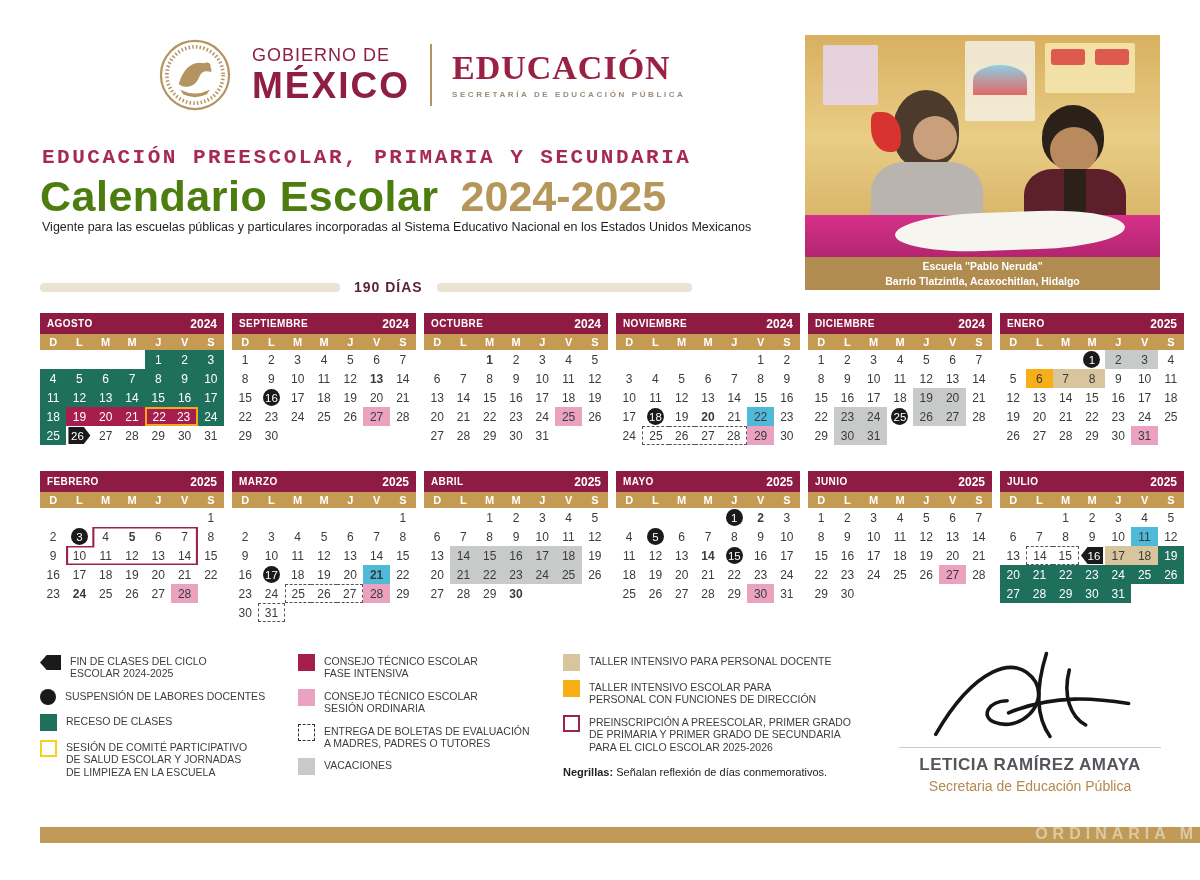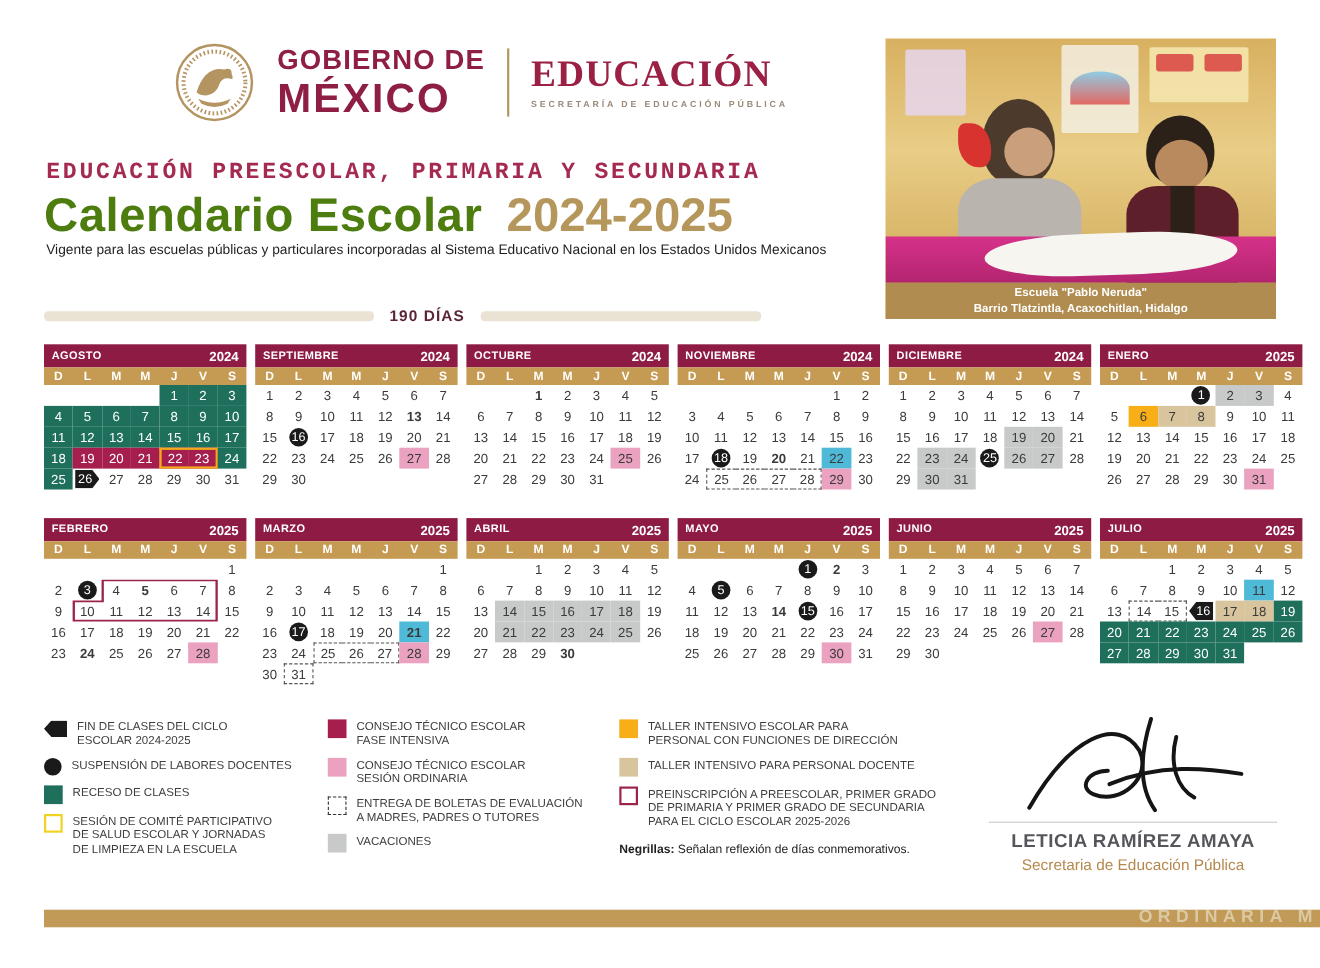--- a/index.html
+++ b/index.html
@@ -3,21 +3,21 @@
 <meta charset="utf-8">
 <style>
   html,body{margin:0;padding:0;background:#fff;}
   .page{position:relative;width:1200px;height:880px;background:#fff;overflow:hidden;
         font-family:"Liberation Sans","DejaVu Sans",sans-serif;color:#3b3b3b;}
 
   
   .gob-header{position:absolute;left:158px;top:38px;display:flex;align-items:center;gap:20px;}
   .seal{width:74px;height:74px;flex:0 0 auto;}
   .gob-text{line-height:1;color:#8e1e44;}
-  .gob-line1{font-size:25px;font-weight:bold;letter-spacing:1px;}
+  .gob-line1{font-size:18px;font-weight:normal;letter-spacing:1px;}
   .gob-line2{font-size:37px;font-weight:bold;letter-spacing:2px;margin-top:3px;}
   .v-divider{width:2px;height:62px;background:#b49460;}
   .edu-block{line-height:1;}
   .edu-word{font-family:"Liberation Serif","DejaVu Serif",serif;font-size:34px;font-weight:bold;color:#9a2044;letter-spacing:1px;}
   .edu-sub{font-size:8px;letter-spacing:2.6px;color:#9a8b7a;font-weight:bold;margin-top:6px;}
 
   
   .photo{position:absolute;left:805px;top:35px;width:355px;height:255px;overflow:hidden;background:linear-gradient(180deg,#d8b060 0%,#e9cd86 40%,#caa24f 100%);}
   .ph-poster{position:absolute;border-radius:2px;opacity:.85;}
   .ph-table{position:absolute;left:0;bottom:33px;width:100%;height:42px;background:linear-gradient(180deg,#d6318a,#b3256f);}
@@ -1593,30 +1593,30 @@
         </div>
         <div class="litem">
           <div class="licon sq-gray"></div>
           <div class="ltext">
             <div>VACACIONES</div>
           </div>
         </div>
       </div>
     <div class="lcol lcol3" id="lcol3">
         <div class="litem">
+          <div class="licon sq-tan"></div>
+          <div class="ltext">
+            <div>TALLER INTENSIVO PARA PERSONAL DOCENTE</div>
+          </div>
+        </div>
+        <div class="litem">
           <div class="licon sq-org"></div>
           <div class="ltext">
             <div>TALLER INTENSIVO ESCOLAR PARA</div>
             <div>PERSONAL CON FUNCIONES DE DIRECCIÓN</div>
-          </div>
-        </div>
-        <div class="litem">
-          <div class="licon sq-tan"></div>
-          <div class="ltext">
-            <div>TALLER INTENSIVO PARA PERSONAL DOCENTE</div>
           </div>
         </div>
         <div class="litem">
           <div class="licon sq-crim-outline"></div>
           <div class="ltext">
             <div>PREINSCRIPCIÓN A PREESCOLAR, PRIMER GRADO</div>
             <div>DE PRIMARIA Y PRIMER GRADO DE SECUNDARIA</div>
             <div>PARA EL CICLO ESCOLAR 2025-2026</div>
           </div>
         </div>

